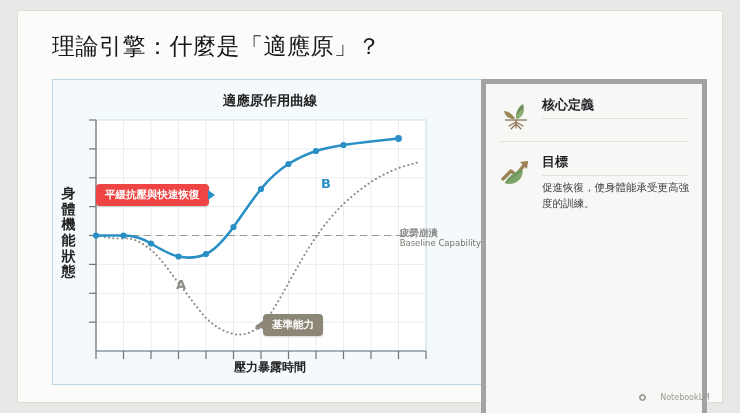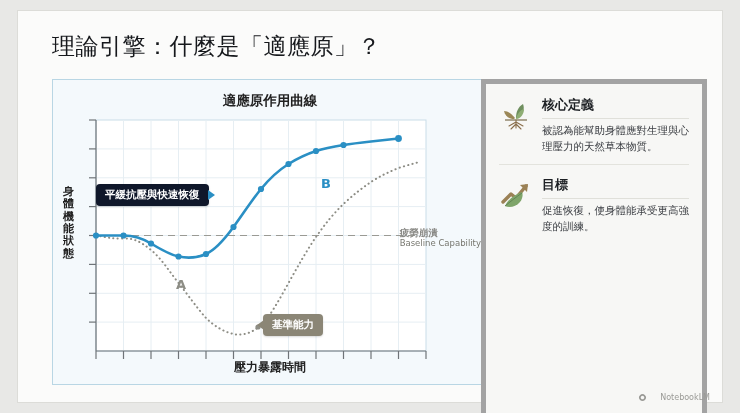--- a/index.html
+++ b/index.html
@@ -33,39 +33,39 @@
   }
   .chart-title{
     position:absolute;left:0;top:12px;width:100%;
     text-align:center;
     font-size:13.5px;font-weight:bold;color:#222;
   }
   .plot-wrap{position:absolute;left:0;top:0;width:413px;height:306px;}
   .ylabel{
     position:absolute;left:7px;top:106px;
     width:17px;
-    font-size:11px;font-weight:bold;color:#222;
+    font-size:14px;font-weight:bold;color:#222;
     line-height:1.12;
     text-align:center;
     word-break:break-all;
   }
   .xlabel{
     position:absolute;left:0;bottom:8px;width:100%;
     text-align:center;
     font-size:12px;font-weight:bold;color:#222;
   }
   .baseline-lbl{
     position:absolute;right:6px;top:148px;
     text-align:left;line-height:1.15;
   }
   .baseline-lbl .zh{font-size:9.5px;color:#8a8a86;font-weight:bold;display:block;}
   .baseline-lbl .en{font-size:8.5px;color:#77776f;display:block;}
   .callout-blue{
     position:absolute;left:43px;top:104px;
-    background:#0f172a;color:#fff;
+    background:#ef4444;color:#fff;
     font-size:10.5px;font-weight:bold;
     padding:4px 9px;border-radius:4px;
     white-space:nowrap;
     box-shadow:0 1px 2px rgba(0,0,0,.18);
   }
   .callout-blue:after{
     content:"";position:absolute;right:-6px;top:50%;
     margin-top:-5px;
     border-left:7px solid #2a8fc4;
     border-top:5px solid transparent;
@@ -253,21 +253,20 @@
         <svg viewBox="0 0 34 34" width="34" height="34">
           <path d="M17 20 C17 14 19 9 24 6 C26 11 24 17 18 20 Z" fill="#6f8f5e"></path>
           <path d="M16 20 C13 16 9 13 5 13 C6 18 10 21 15 21 Z" fill="#9b8757"></path>
           <path d="M17 21 C18 16 21 12 25 11 C25 16 22 20 18 21 Z" fill="#8fae74"></path>
           <line x1="6" y1="22" x2="28" y2="22" stroke="#7a6a4a" stroke-width="1.2"></line>
           <path d="M17 22 L17 30 M17 26 L12 31 M17 26 L22 31 M17 24 L10 28 M17 24 L24 28" stroke="#8a6f4c" stroke-width="1.1" fill="none" stroke-linecap="round"></path>
         </svg>
       </span>
       <div class="card-body">
         <div class="card-head">核心定義</div>
-        <div class="card-text">被認為能幫助身體應對生理與心理壓力的天然草本物質。</div>
       </div>
     </div>
 
 
     <div class="card">
       <span class="card-icon">
         <svg viewBox="0 0 34 34" width="34" height="34">
           <path d="M4 24 L12 16 L17 20 L27 8" fill="none" stroke="#9b8155" stroke-width="3.4" stroke-linecap="round" stroke-linejoin="round"></path>
           <path d="M21 7 L29 6 L28 14 Z" fill="#9b8155"></path>
           <path d="M6 28 C10 30 17 29 21 24 C24 20 24 16 23 14 C17 16 10 20 6 28 Z" fill="#7fa56a"></path>

